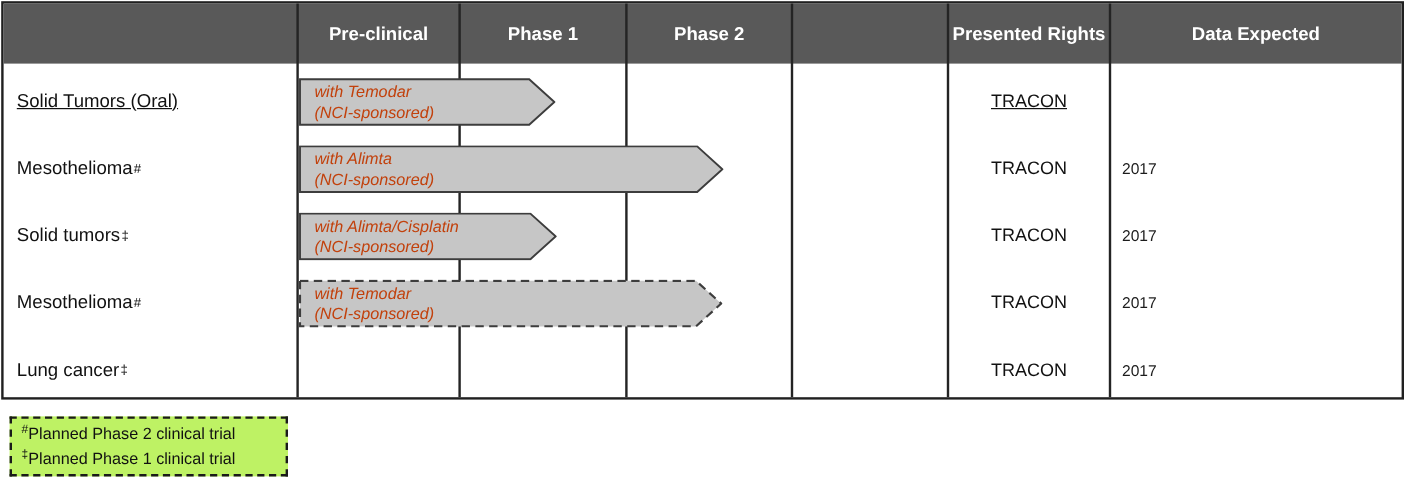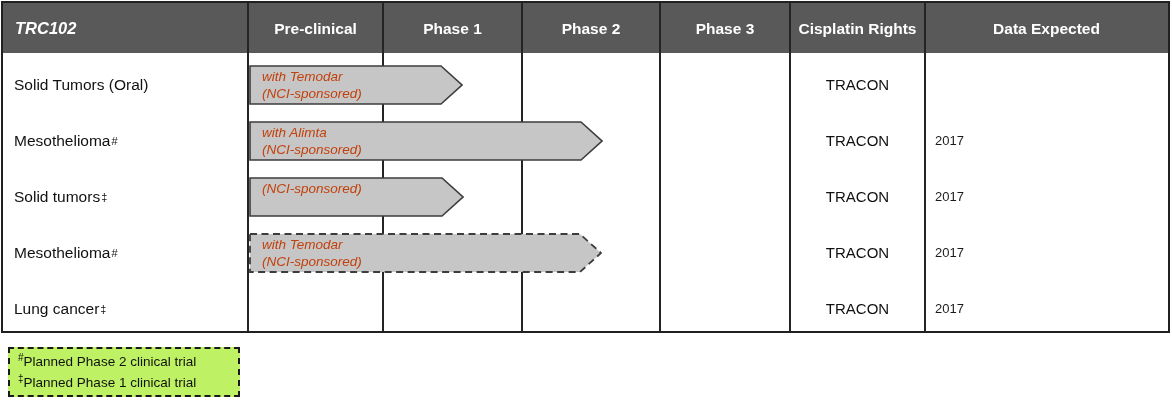--- a/index.html
+++ b/index.html
@@ -19,21 +19,21 @@
   .h-p1{left:383px;width:139px;}
   .h-p2{left:522px;width:138px;}
   .h-p3{left:660px;width:130px;}
   .h-cr{left:790px;width:135px;}
   .h-de{left:925px;width:243px;}
   
   .vline{position:absolute;top:3px;height:328px;width:1.5px;background:#242424;}
   .vl-1{left:247px;} .vl-2{left:382px;} .vl-3{left:521px;} .vl-4{left:659px;} .vl-5{left:789px;} .vl-6{left:924px;}
   
   .cell{position:absolute;height:56px;display:flex;align-items:center;box-sizing:border-box;padding-top:7px;}
-  .r0{top:53px;} .r1{top:109px;} .r2{top:165px;} .r3{top:221px;} .r4{top:277px;}
+  .r0{top:53px;text-decoration:underline;} .r1{top:109px;} .r2{top:165px;} .r3{top:221px;} .r4{top:277px;}
   .label-cell{left:4px;width:240px;padding-left:10px;font-size:15.5px;color:#111111;}
   .label-cell sup{font-size:11px;line-height:0;margin-left:1px;}
   .rights-cell{left:790px;width:135px;justify-content:center;font-size:15px;color:#111111;}
   .data-cell{left:935px;width:228px;font-size:13px;color:#1c1c1c;}
   
   .arrow{position:absolute;left:249px;height:40px;z-index:3;}
   .a0{top:65px;} .a1{top:121px;} .a2{top:177px;} .a3{top:233px;} .a4{top:289px;}
   .arrow svg{position:absolute;left:0;top:0;display:block;}
   .arrow-label{position:absolute;left:13px;top:3px;font-style:italic;font-size:13.5px;line-height:17px;color:#c2410c;white-space:nowrap;}
   
@@ -43,26 +43,24 @@
   .legend-line sup{font-size:10px;line-height:0;}
 </style>
 </head>
 <body>
 
 <div class="stage" style="--header-bg: #595959; --header-text: #ffffff;">
 
   <div class="outline"></div>
   <div class="header-bg"></div>
 
-  <div class="hcell h-title">TRC102</div>
   <div class="hcell h-pre">Pre-clinical</div>
   <div class="hcell h-p1">Phase 1</div>
   <div class="hcell h-p2">Phase 2</div>
-  <div class="hcell h-p3">Phase 3</div>
-  <div class="hcell h-cr">Cisplatin Rights</div>
+  <div class="hcell h-cr">Presented Rights</div>
   <div class="hcell h-de">Data Expected</div>
 
   <div class="vline vl-1"></div>
   <div class="vline vl-2"></div>
   <div class="vline vl-3"></div>
   <div class="vline vl-4"></div>
   <div class="vline vl-5"></div>
   <div class="vline vl-6"></div>
 
   <div class="cell label-cell r0">
@@ -102,20 +100,21 @@
     <div class="arrow-label">
         <div>with Alimta</div>
         <div>(NCI-sponsored)</div>
       </div>
   </div>
   <div class="arrow a2" style="width: 215px;">
       <svg width="215" height="40">
         <polygon points="1,1 193,1 214,20 193,39 1,39" fill="#c6c6c6" stroke="#3d3d3d" stroke-width="1.6"></polygon>
       </svg>
     <div class="arrow-label">
+        <div>with Alimta/Cisplatin</div>
         <div>(NCI-sponsored)</div>
       </div>
   </div>
   <div class="arrow a3" style="width: 353px;">
       <svg width="353" height="40">
         <polygon points="1,1 331,1 352,20 331,39 1,39" fill="#c6c6c6" stroke="#3d3d3d" stroke-width="1.8" stroke-dasharray="7 4.5"></polygon>
       </svg>
     <div class="arrow-label">
         <div>with Temodar</div>
         <div>(NCI-sponsored)</div>

